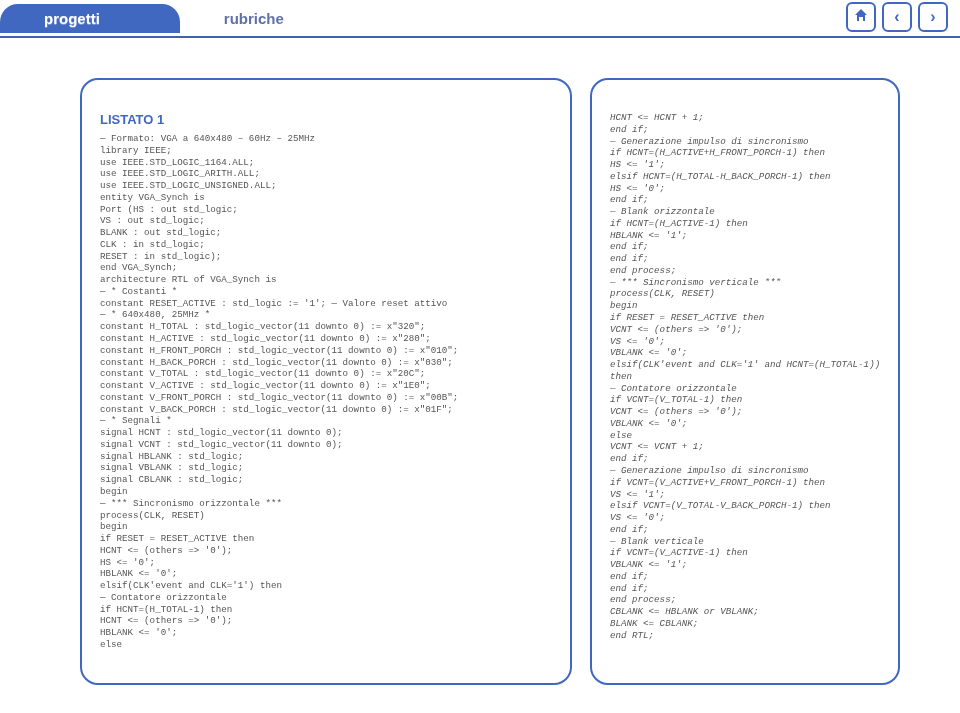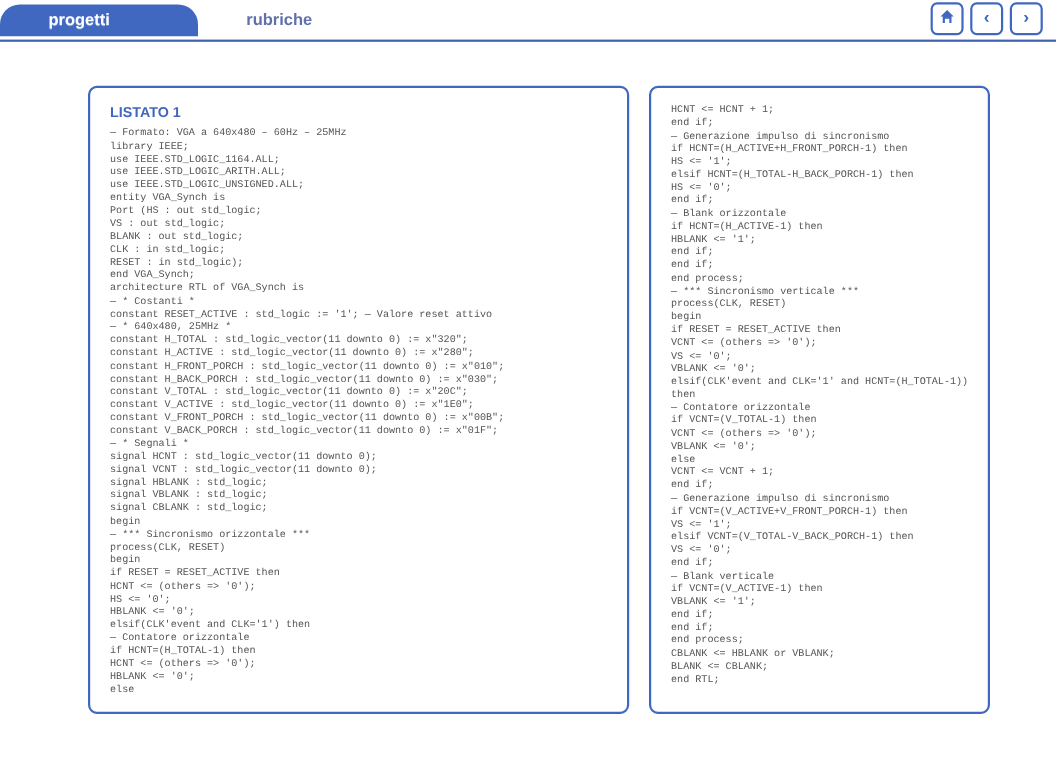--- a/index.html
+++ b/index.html
@@ -55,26 +55,26 @@
     color: #4068c0;
     font-weight: bold;
   }
   .content {
     padding: 40px 60px 20px 80px;
     display: flex;
     gap: 18px;
   }
   .code-box {
     border: 2px solid #4068c0;
-    border-radius: 8px;
-    padding: 14px 18px;
+    border-radius: 18px;
+    padding: 32px 18px;
     background: #fff;
   }
   .box-left { width: 510px; }
-  .box-right { width: 310px; }
+  .box-right { width: 310px; font-style: italic; }
   .listing-title {
     color: #4068c0;
     font-weight: bold;
     font-size: 13px;
     margin-bottom: 6px;
   }
   pre {
     font-family: "Courier New", monospace;
     font-size: 9.2px;
     line-height: 1.28;

